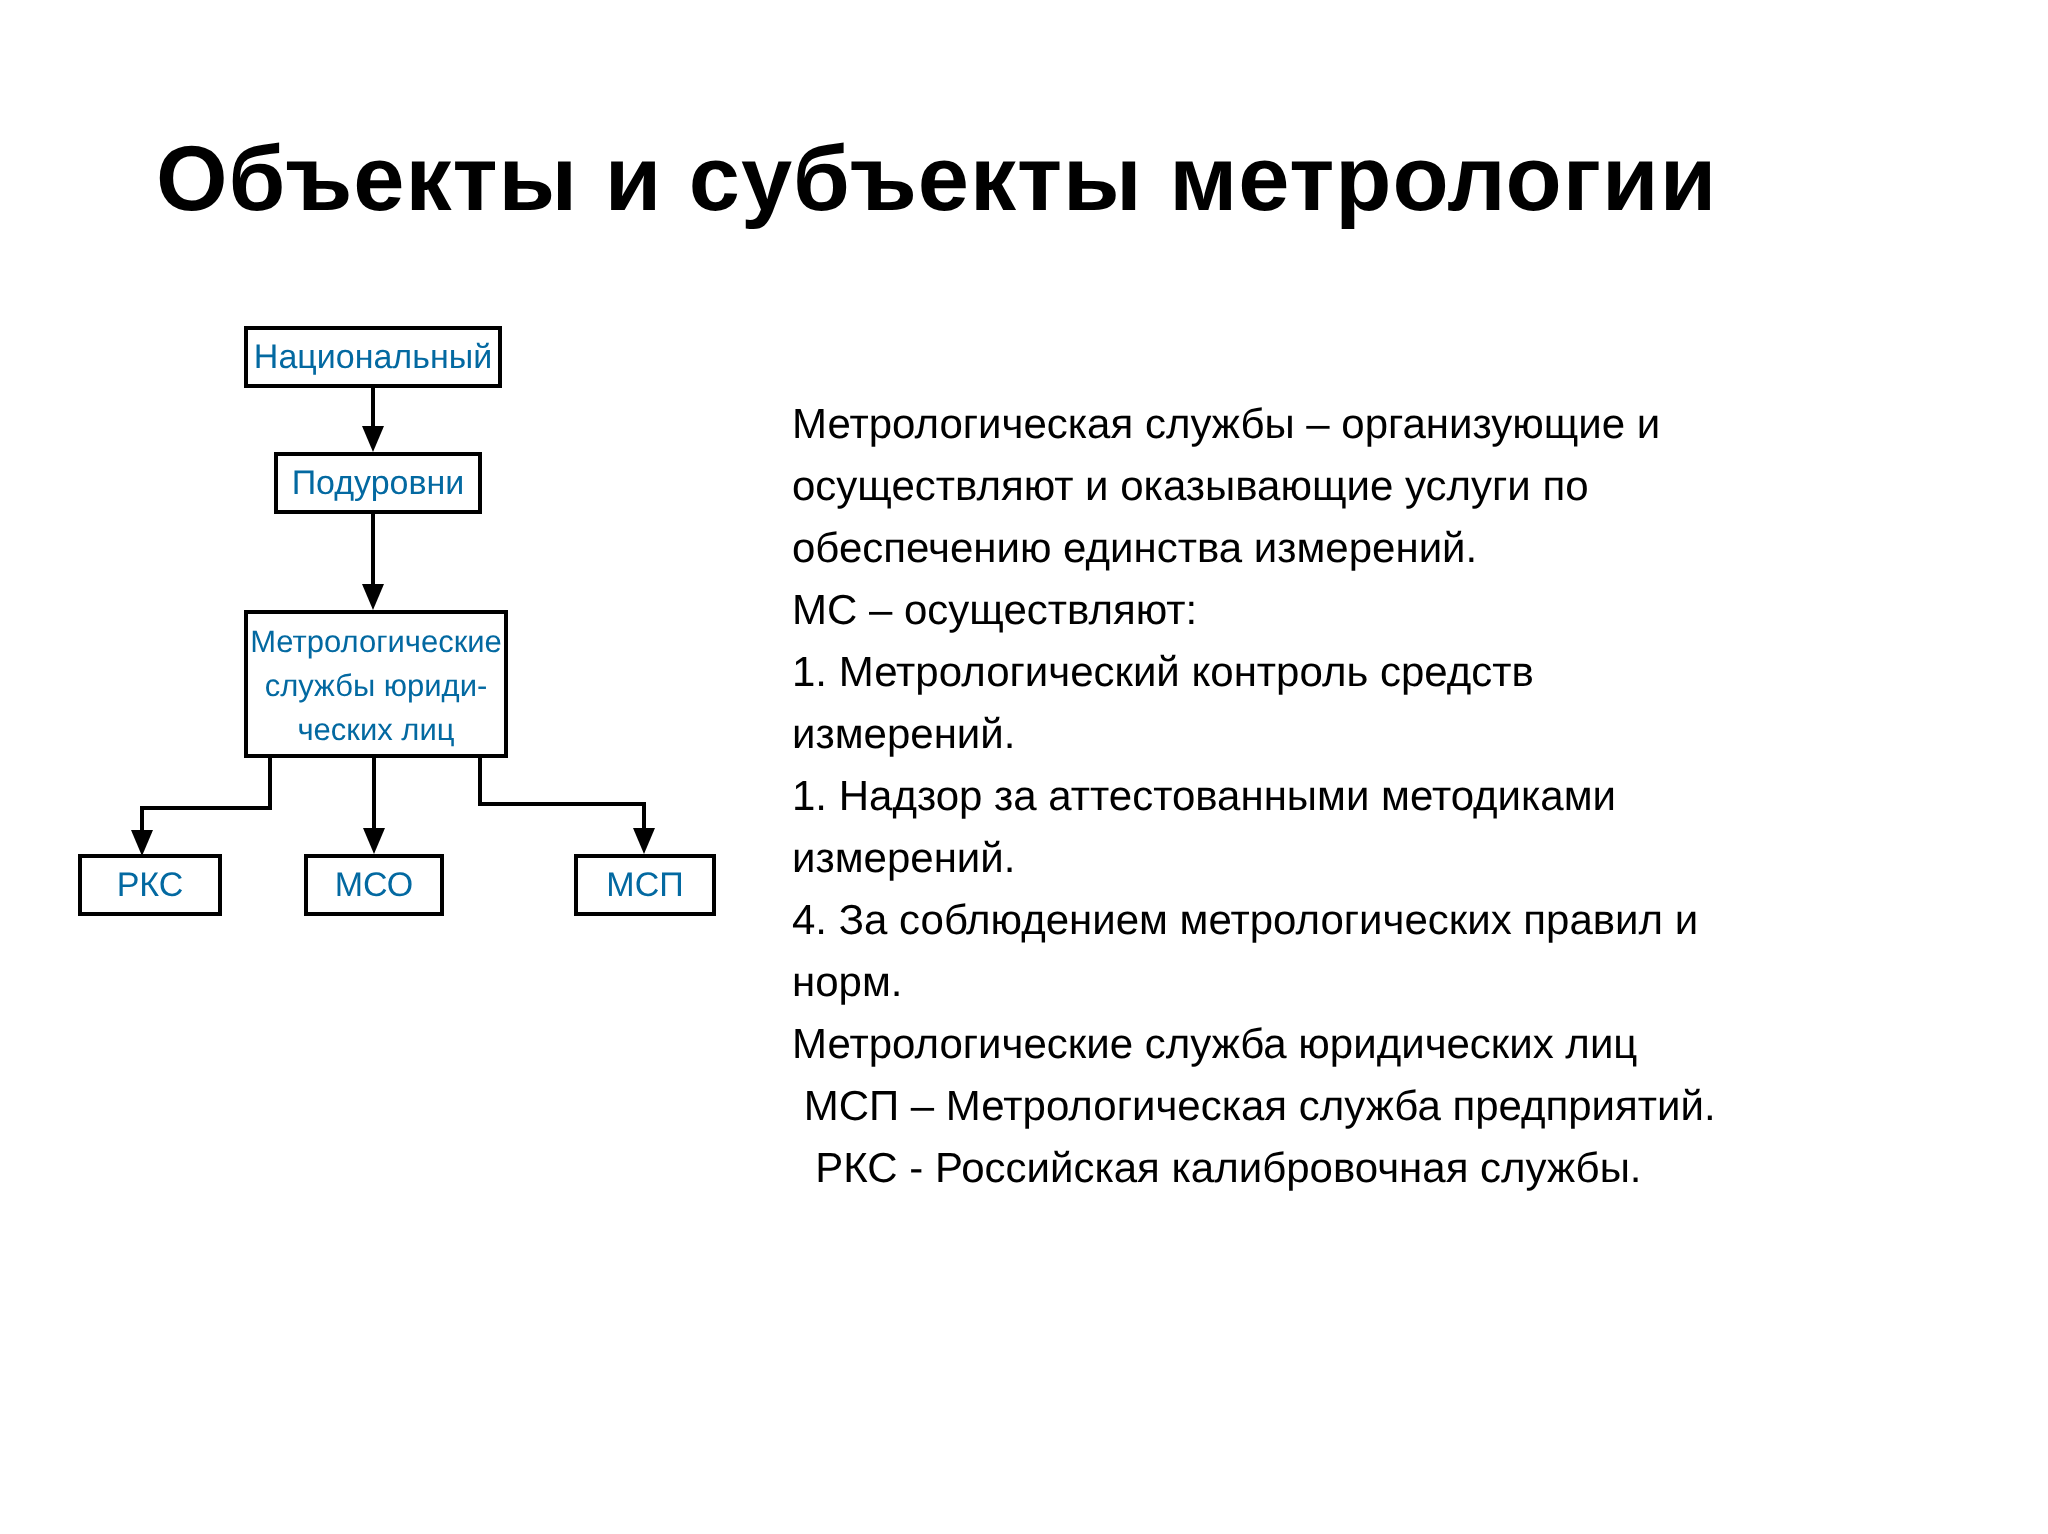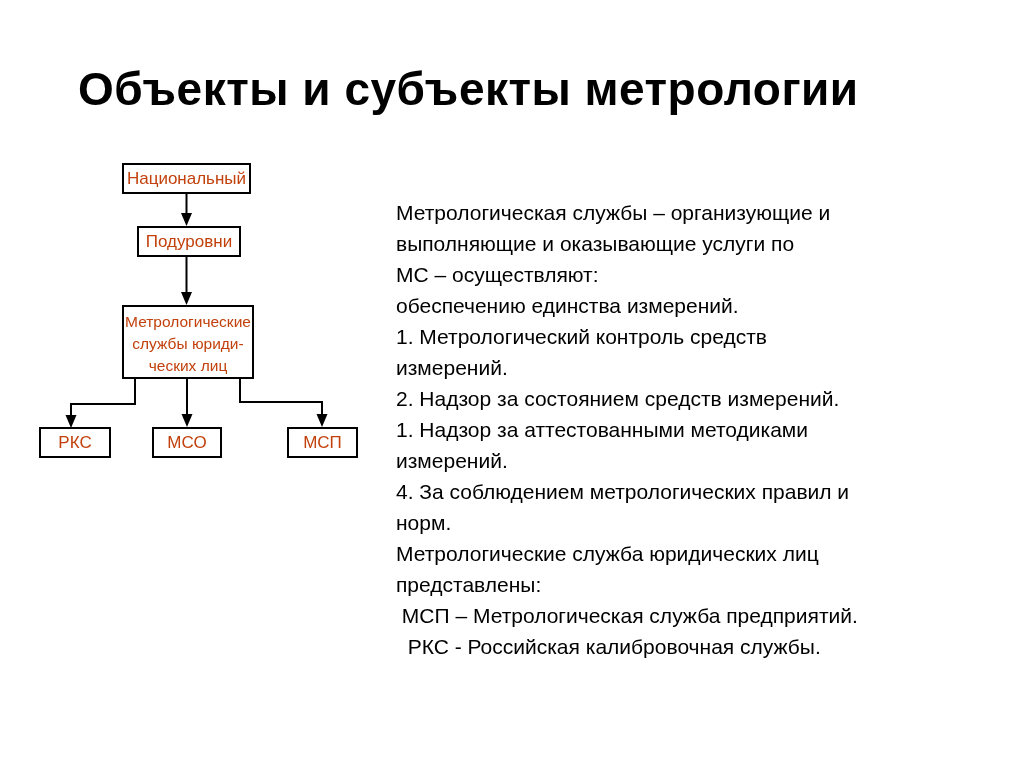--- a/index.html
+++ b/index.html
@@ -54,21 +54,21 @@
     box-sizing: border-box;
     border: 2px solid #000000;
     background: #ffffff;
     display: flex;
     flex-direction: column;
     align-items: center;
     justify-content: center;
     text-align: center;
     font-size: 17px;
     line-height: 1.15;
-    color: #c2410c;
+    color: #0369a1;
   }
   .node-national { left: 122px; top: 163px; width: 129px; height: 31px; }
   .node-sublevels { left: 137px; top: 226px; width: 104px; height: 31px; }
   .node-legal { left: 122px; top: 305px; width: 132px; height: 74px; font-size: 15.5px; line-height: 22px; justify-content: flex-end; }
   .node-legal .legal-line { white-space: nowrap; }
   .node-rks { left: 39px;  top: 427px; width: 72px; height: 31px; }
   .node-mso { left: 152px; top: 427px; width: 70px; height: 31px; }
   .node-msp { left: 287px; top: 427px; width: 71px; height: 31px; }
   .body-text {
     position: absolute;
@@ -135,29 +135,27 @@
     <div class="node node-rks">РКС</div>
 
     <div class="node node-mso">МСО</div>
 
     <div class="node node-msp">МСП</div>
 
   </div>
 
   <div class="body-text">
     <div class="body-line">Метрологическая службы – организующие и</div>
-    <div class="body-line">выполняющие и оказывающие услуги по</div>
+    <div class="body-line">осуществляют и оказывающие услуги по</div>
+    <div class="body-line">обеспечению единства измерений.</div>
     <div class="body-line">МС – осуществляют:</div>
-    <div class="body-line">обеспечению единства измерений.</div>
     <div class="body-line">1. Метрологический контроль средств</div>
     <div class="body-line">измерений.</div>
-    <div class="body-line">2. Надзор за состоянием средств измерений.</div>
     <div class="body-line">1. Надзор за аттестованными методиками</div>
     <div class="body-line">измерений.</div>
     <div class="body-line">4. За соблюдением метрологических правил и</div>
     <div class="body-line">норм.</div>
     <div class="body-line">Метрологические служба юридических лиц</div>
-    <div class="body-line">представлены:</div>
     <div class="body-line"> МСП – Метрологическая служба предприятий.</div>
     <div class="body-line">  РКС - Российская калибровочная службы.</div>
   </div>
 
 </div>
 
 </body></html>

